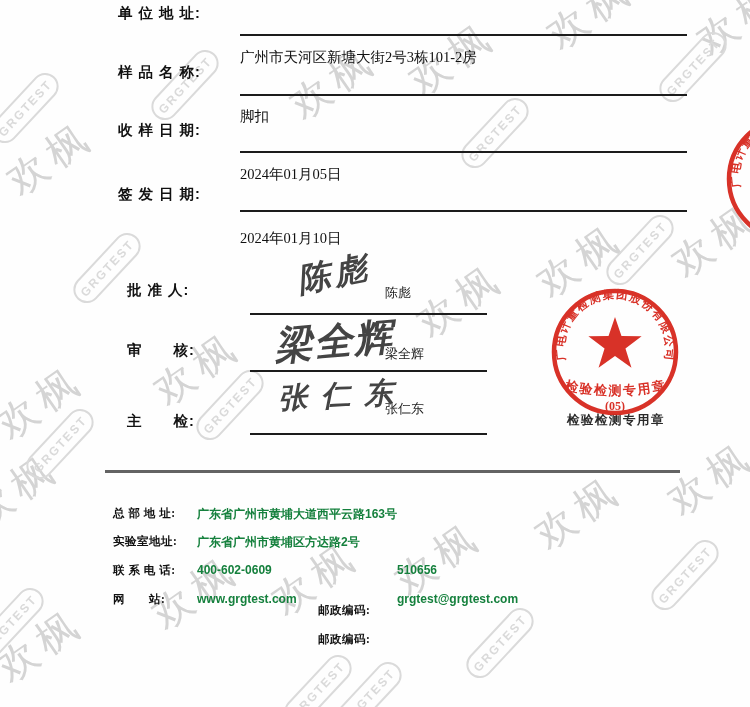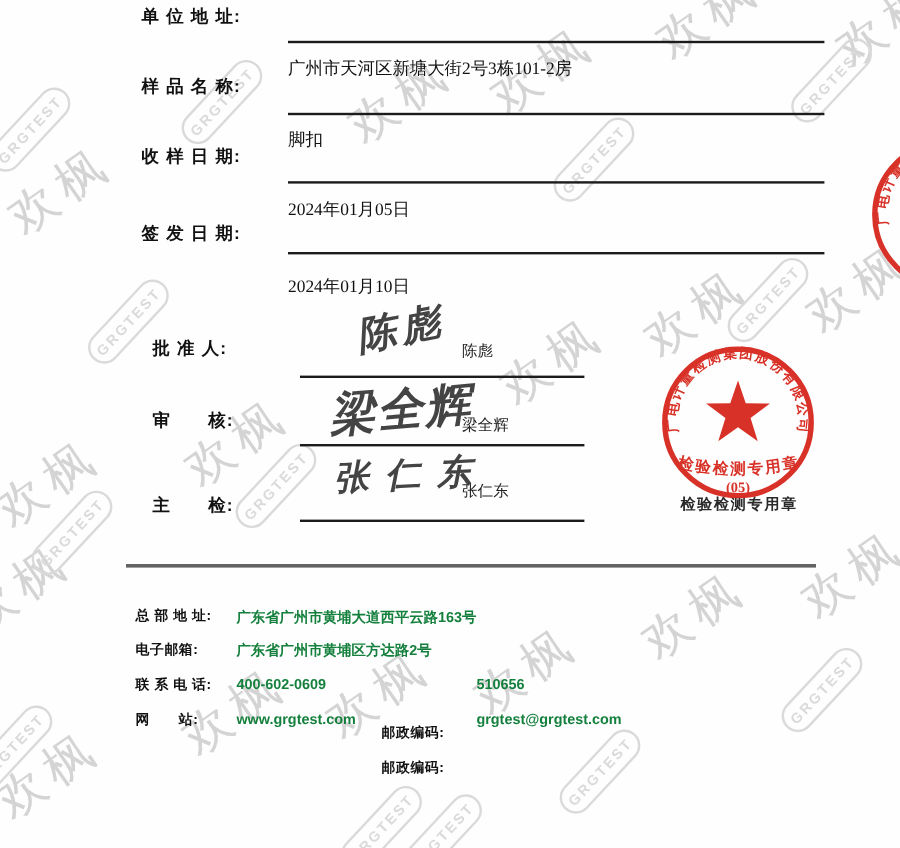--- a/index.html
+++ b/index.html
@@ -65,21 +65,21 @@
     text-align:center; font-family:"Liberation Serif", serif;
     font-weight:700; font-size:12.5px; letter-spacing:1.5px; color:#2a2a2a;
   }
   .stamp-svg { position:absolute; z-index:5; opacity:.95; }
   #stamp-main { left:545px; top:281px; }
   #stamp-edge { left:720px; top:108px; }
 
   
   .divider { position:absolute; left:105px; top:470px; width:575px; height:2.5px; background:#636363; z-index:3; }
   .foot-label {
-    position:absolute; font-family:Liberation Sans, sans-serif; font-weight:700;
+    position:absolute; font-family:Liberation Serif, serif; font-weight:700;
     font-size:11.5px; color:#111; letter-spacing:.5px; white-space:pre;
   }
   .foot-value {
     position:absolute; font-family:Liberation Sans, sans-serif; font-weight:700;
     font-size:12px; color:#15803d; white-space:pre;
   }
   .fl1 { left:113px; } .fv1 { left:197px; }
   .fl2 { left:318px;margin-top:40px; } .fv2 { left:397px; }
 </style>
 </head>
@@ -187,21 +187,21 @@
     </text>
   </svg>
 
   <div class="divider"></div>
 
   <div class="foot-row" style="top:506px;">
     <span class="foot-label fl1">总 部 地 址:</span>
     <span class="foot-value fv1">广东省广州市黄埔大道西平云路163号</span>
   </div>
   <div class="foot-row" style="top:534px;">
-    <span class="foot-label fl1">电子邮箱:</span>
+    <span class="foot-label fl1">实验室地址:</span>
     <span class="foot-value fv1">广东省广州市黄埔区方达路2号</span>
   </div>
   <div class="foot-row" style="top:563px;">
     <span class="foot-label fl1">联 系 电 话:</span>
     <span class="foot-value fv1">400-602-0609</span>
     <span class="foot-label fl2">邮政编码:</span>
     <span class="foot-value fv2">510656</span>
   </div>
   <div class="foot-row" style="top:592px;">
     <span class="foot-label fl1">网　　站:</span>

